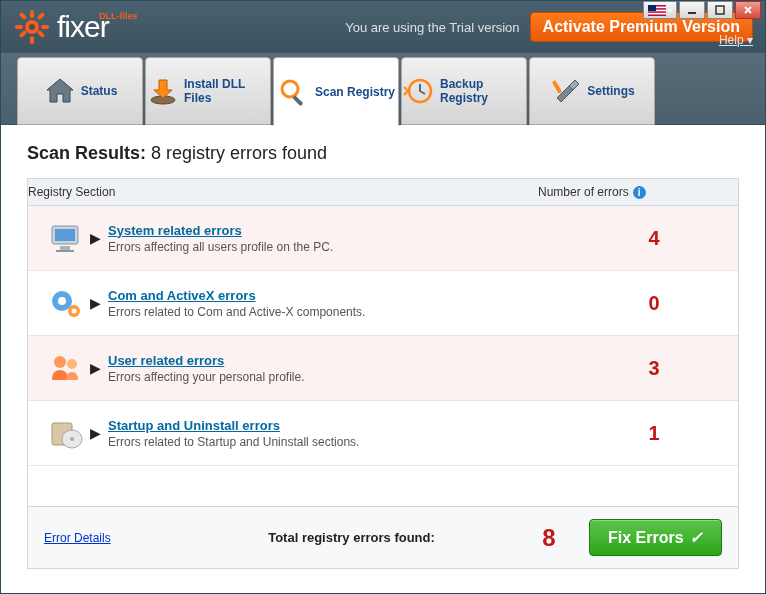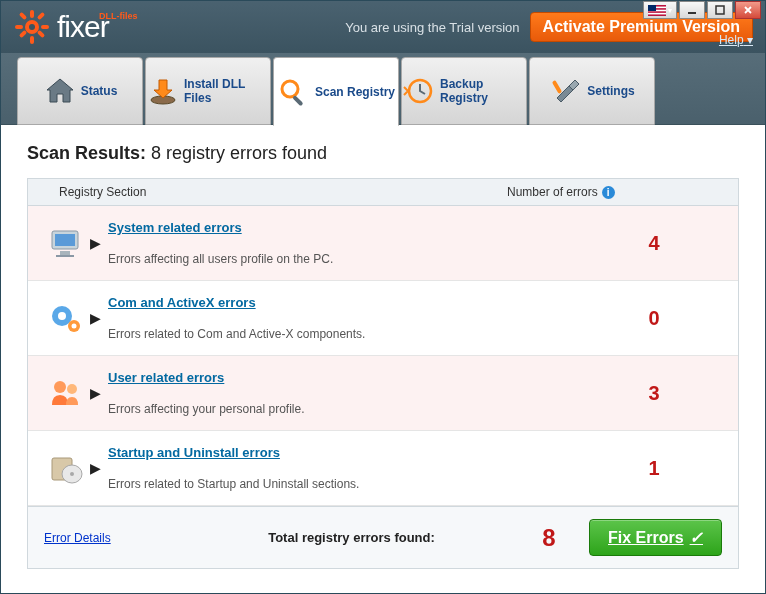--- a/index.html
+++ b/index.html
@@ -18,38 +18,38 @@
 .winbtn.close { background: linear-gradient(#f29a8a,#d44a3a); color:#fff; border-color:#a33; }
 .help-link { position: absolute; right: 12px; bottom: 6px; color: #d8e8f5; font-size: 12px; text-decoration: underline; cursor: pointer; }
 .tabbar { height: 72px; background: linear-gradient(#576d79, #4a606c); display: flex; gap: 2px; padding: 4px 16px 0 16px; border-bottom: 1px solid #3a505a; }
 .tab { width: 126px; height: 68px; background: linear-gradient(#f0f0f0,#d5d5d5); border: 1px solid #a8a8a8; border-radius: 4px 4px 0 0; display: flex; flex-direction: row; align-items: center; justify-content: center; gap: 4px; cursor: pointer; }
 .tab.active { background: #fff; border-bottom: 1px solid #fff; height: 69px; position: relative; z-index: 2; }
 .tab .ticon { height: 32px; display:flex; align-items:center; justify-content:center; }
 .tab .tlabel { font-size: 12px; color: #1a4a8a; font-weight: bold; }
 .content { padding: 18px 26px 0 26px; }
 .heading { font-size: 18px; color: #222; margin-bottom: 14px; }
 .heading b { font-weight: bold; }
-.gridhead { display: flex; background: #eef2f5; border: 1px solid #d0d8dd; padding: 6px 31px; font-size: 12px; color: #333; }
+.gridhead { display: flex; background: #eef2f5; border: 1px solid #d0d8dd; padding: 6px 0; font-size: 12px; color: #333; }
 .gridhead .gh-left { flex: 1; }
 .gridhead .gh-right { width: 200px; text-align: left; }
 .info-icon { display:inline-block; width:13px; height:13px; background:#2a8ad8; color:#fff; border-radius:50%; font-size:10px; text-align:center; line-height:13px; font-weight:bold; margin-left:4px; }
 .scrollarea { height: 300px; overflow-y: scroll; border-left:1px solid #d0d8dd; border-right:1px solid #d0d8dd; }
 .row { display:flex; align-items:center; padding: 14px 14px; border-bottom:1px solid #e5e5e5; }
 .row.tint { background: #fdf2f2; }
 .row .ricon { width: 48px; display:flex; align-items:center; justify-content:center; }
 .row .chev { width: 18px; font-size: 14px; color:#222; cursor:pointer; }
 .row .rbody { flex:1; }
 .row .rtitle { color: #0369a1; text-decoration: underline; font-weight: bold; font-size: 13px; cursor:pointer; }
-.row .rdesc { color: #555; font-size: 12px; margin-top: 17px; }
+.row .rdesc { color: #555; font-size: 12px; margin-top: 2px; }
 .row .rcount { width: 140px; text-align:center; font-size:20px; font-weight:bold; color:#c01818; }
 .footer { display:flex; align-items:center; padding: 12px 16px; border:1px solid #d0d8dd; border-top:1px solid #d0d8dd; background:#f6f8fa; }
 .footer .err-details { color:#0033cc; text-decoration:underline; font-size:12px; cursor:pointer; width:150px; }
 .footer .total-label { flex:1; text-align:center; font-weight:bold; font-size:13px; color:#222; }
 .footer .total-count { width:80px; text-align:center; font-size:24px; font-weight:bold; color:#c01818; }
-.fix-btn { background: linear-gradient(#5cc44a, #2da41a); border:1px solid #1a7a0a; border-radius:4px; color:#fff; font-weight:bold; font-size:16px; padding:8px 18px; cursor:pointer; display:flex; align-items:center; gap:6px; box-shadow: inset 0 1px 0 rgba(255,255,255,.3); text-decoration: underline; }
+.fix-btn { background: linear-gradient(#5cc44a, #2da41a); border:1px solid #1a7a0a; border-radius:4px; color:#fff; font-weight:bold; font-size:16px; padding:8px 18px; cursor:pointer; display:flex; align-items:center; gap:6px; box-shadow: inset 0 1px 0 rgba(255,255,255,.3); }
 .fix-btn .check { font-style: italic; }
 </style>
 </head>
 <body>
 
 <div class="window">
 
   <div class="titlebar">
     <div class="winbtns">
       <div class="winbtn flag">

